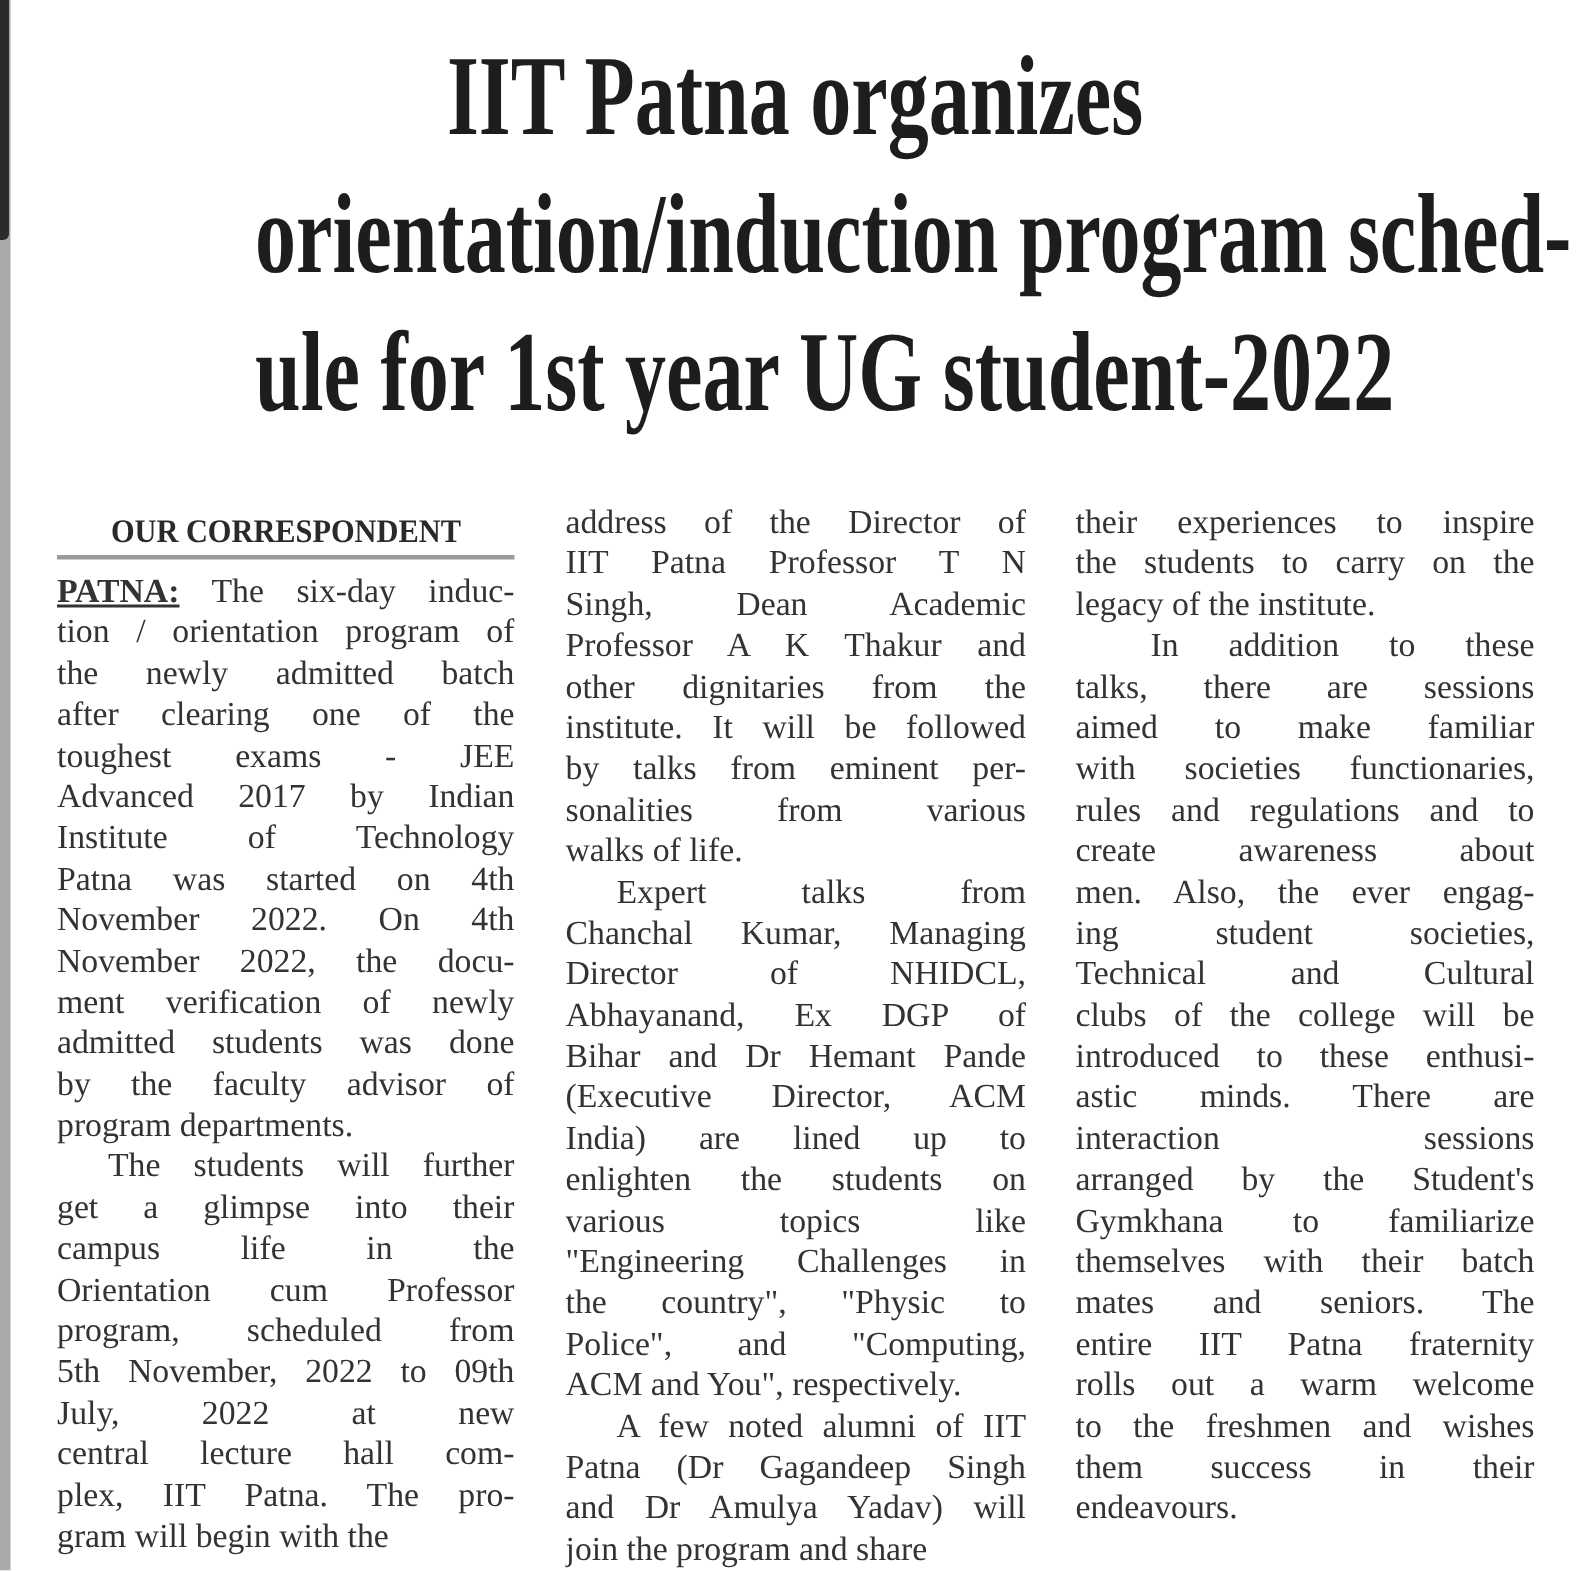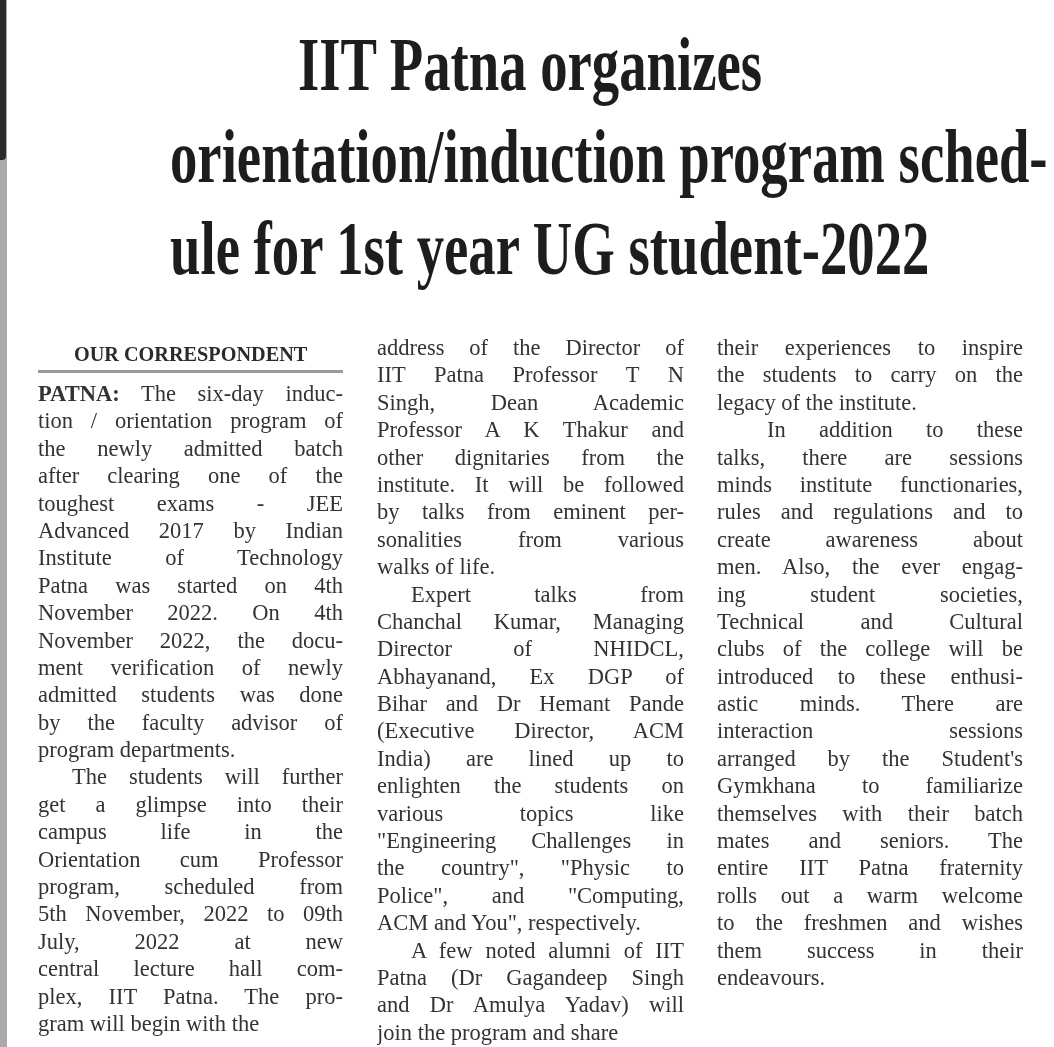--- a/index.html
+++ b/index.html
@@ -42,21 +42,21 @@
   .line.indent2 { padding-left:50px;font-family:Liberation Serif, serif; }
   .byline {
     font-family:"Liberation Serif", "DejaVu Serif", serif;
     font-weight:bold; font-size:22px; color:#2a2a2a;
     text-align:center; height:32px; line-height:40px; width:310px;
     transform:scaleX(0.92); transform-origin:left center; margin-left:10px;
   }
   .byline-rule {
     height:3px; background:#9a9a9a; margin:4px 0 7px 0; width:305px;
   }
-  .dateline { font-weight:bold; }
+  .dateline { font-weight:bold;text-decoration:underline; }
 </style>
 </head>
 <body>
 
 <div class="left-edge">
     <div class="dark"></div>
   </div>
 
 <h1 class="headline" style="margin:0;">
   <span class="hl">IIT Patna organizes</span>
@@ -126,21 +126,22 @@
     </div>
 </div>
 
 <div class="col col3">
   <div id="c3">
       <span class="line">their experiences to inspire</span>
       <span class="line">the students to carry on the</span>
       <span class="line last">legacy of the institute.</span>
       <span class="line indent2">In addition to these</span>
       <span class="line">talks, there are sessions</span>
-      <span class="line">minds institute functionaries,</span>
+      <span class="line">aimed to make familiar</span>
+      <span class="line">with societies functionaries,</span>
       <span class="line">rules and regulations and to</span>
       <span class="line">create awareness about</span>
       <span class="line">men. Also, the ever engag-</span>
       <span class="line">ing student societies,</span>
       <span class="line">Technical and Cultural</span>
       <span class="line">clubs of the college will be</span>
       <span class="line">introduced to these enthusi-</span>
       <span class="line">astic minds. There are</span>
       <span class="line">interaction sessions</span>
       <span class="line">arranged by the Student's</span>

